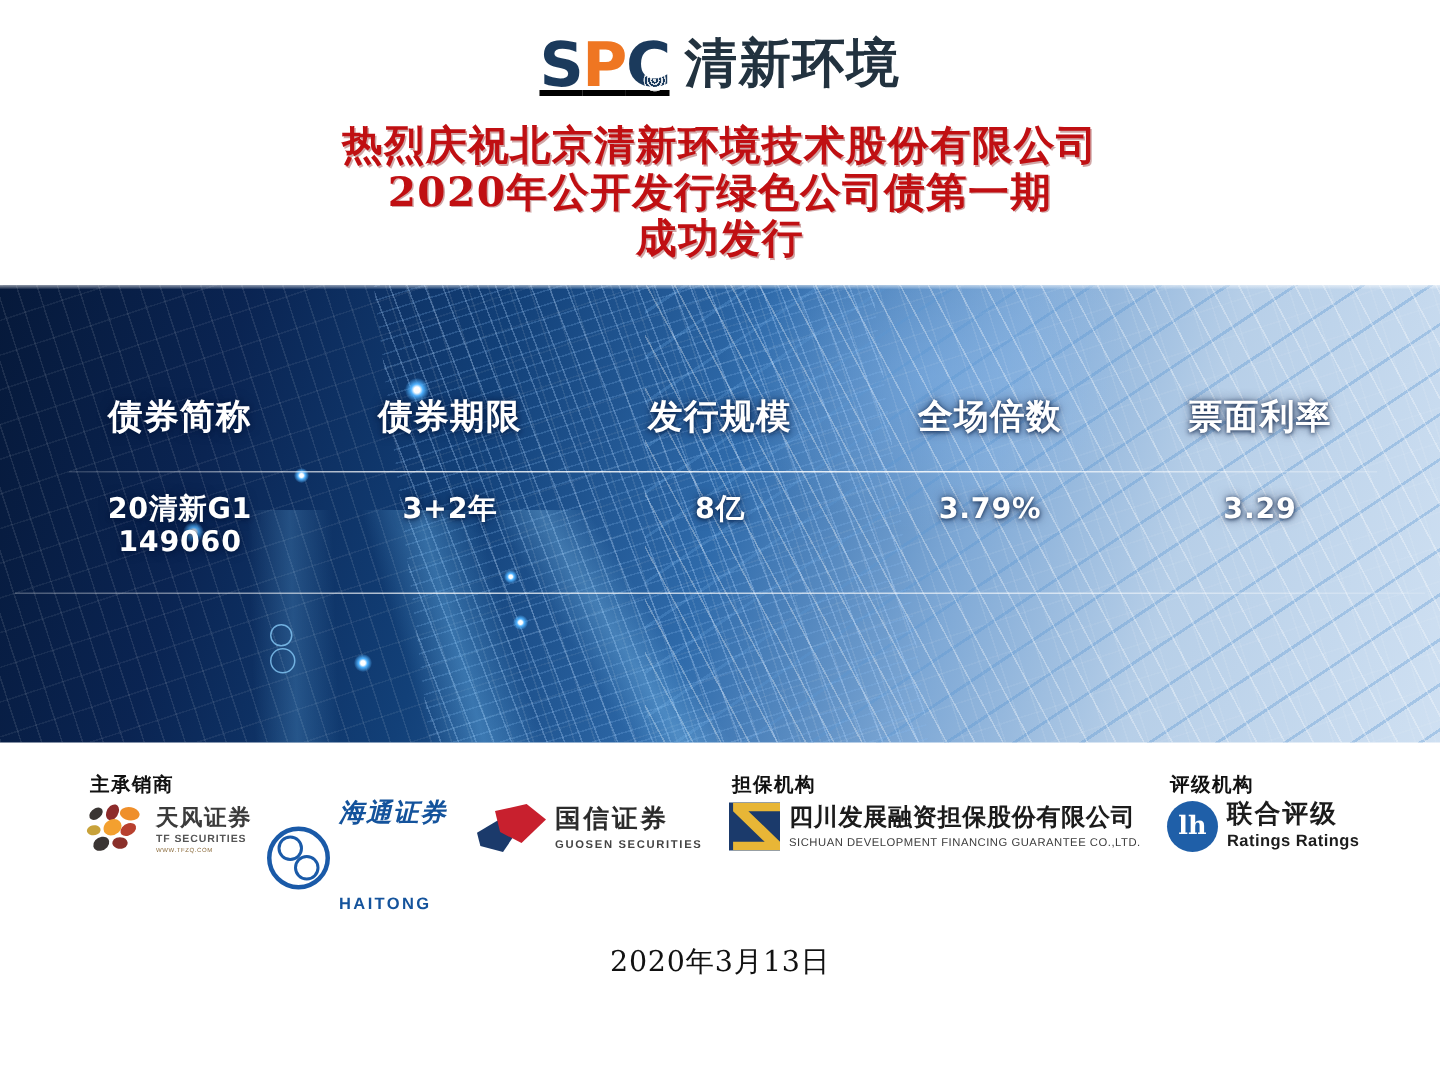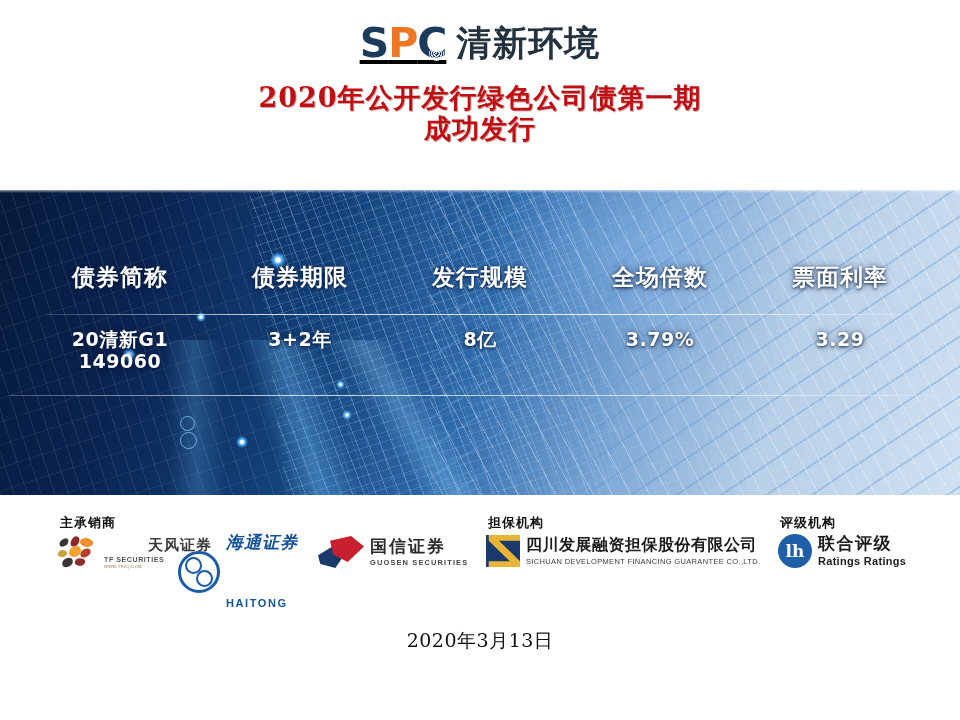--- a/index.html
+++ b/index.html
@@ -140,21 +140,21 @@
   .lab-c{left:780px;top:6px;}
 
   .logo-box{position:absolute;display:flex;align-items:center;gap:6px;}
 
   
   .tf{left:58px;top:28px;}
   .tf-mark{position:relative;width:40px;height:34px;}
   .petal{position:absolute;border-radius:60% 40% 60% 40%;}
   .tf-txt{display:flex;flex-direction:column;line-height:1;}
   .tf-cn{font-size:15px;font-weight:bold;color:#3b3b3b;letter-spacing:1px;
-         font-family:"DejaVu Sans","Liberation Sans",sans-serif;margin-left:44px;}
+         font-family:"DejaVu Sans","Liberation Sans",sans-serif;}
   .tf-en{font-size:7px;font-weight:bold;color:#555;letter-spacing:.6px;margin-top:3px;}
   .tf-sub{font-size:4px;color:#8a6a3a;letter-spacing:.4px;margin-top:2px;}
 
   
   .ht{left:178px;top:26px;}
   .ht-mark{width:36px;height:36px;border-radius:50%;border:3px solid #1a5aa8;position:relative;}
   .ht-mark::before,.ht-mark::after{
     content:"";position:absolute;border:2.5px solid #1a5aa8;border-radius:50%;
   }
   .ht-mark::before{width:13px;height:13px;left:4px;top:3px;}
@@ -221,20 +221,21 @@
 
   <div class="logo-row">
     <div class="logo-mark">
       <span class="logo-s">S</span><span class="logo-p">P</span><span class="logo-c">C</span>
       <span class="logo-swirl"></span>
     </div>
     <div class="logo-cn">清新环境</div>
   </div>
 
   <div class="headline">
+    <div>热烈庆祝北京清新环境技术股份有限公司</div>
     <div>2020年公开发行绿色公司债第一期</div>
     <div>成功发行</div>
   </div>
 
   <div class="banner">
     <div class="glass"></div>
     <div class="glass2"></div>
     <div class="tower"></div>
     <div class="beams"></div>
     <div class="topfade"></div>

